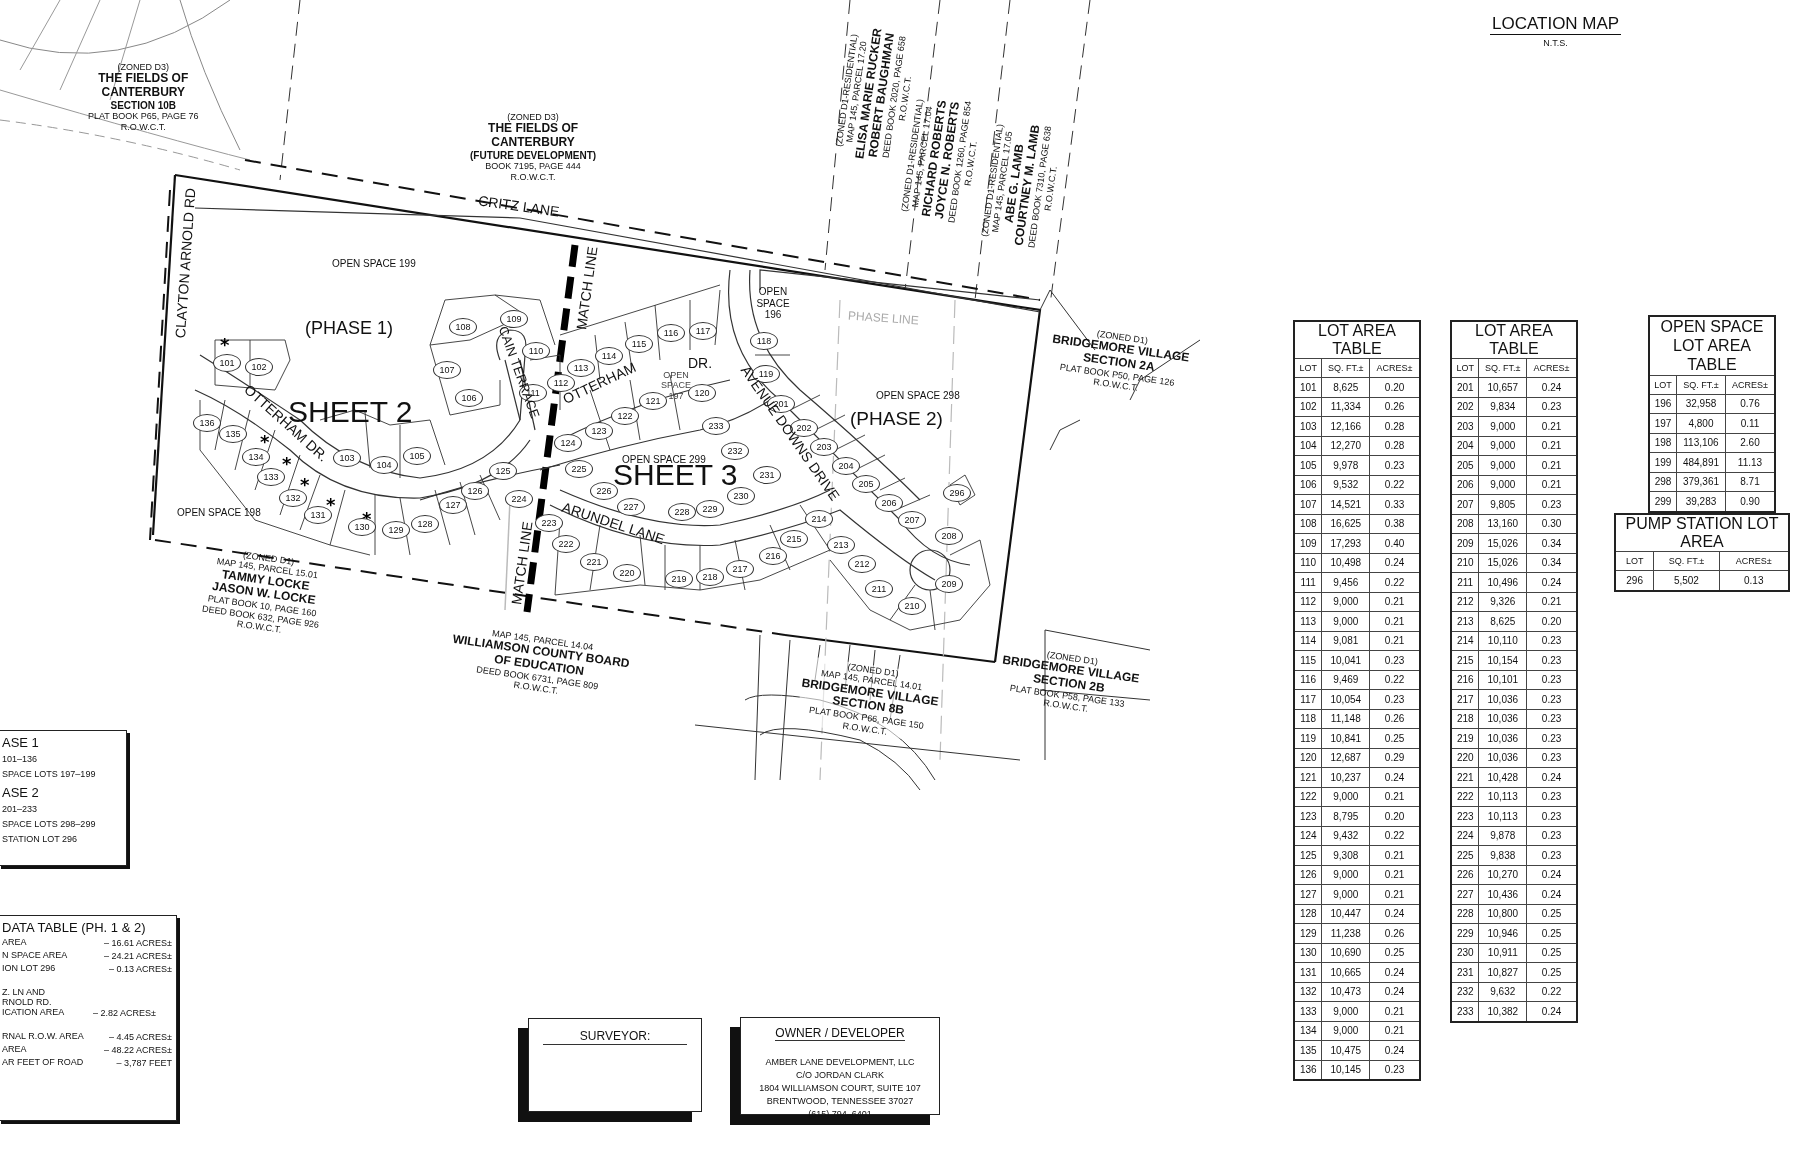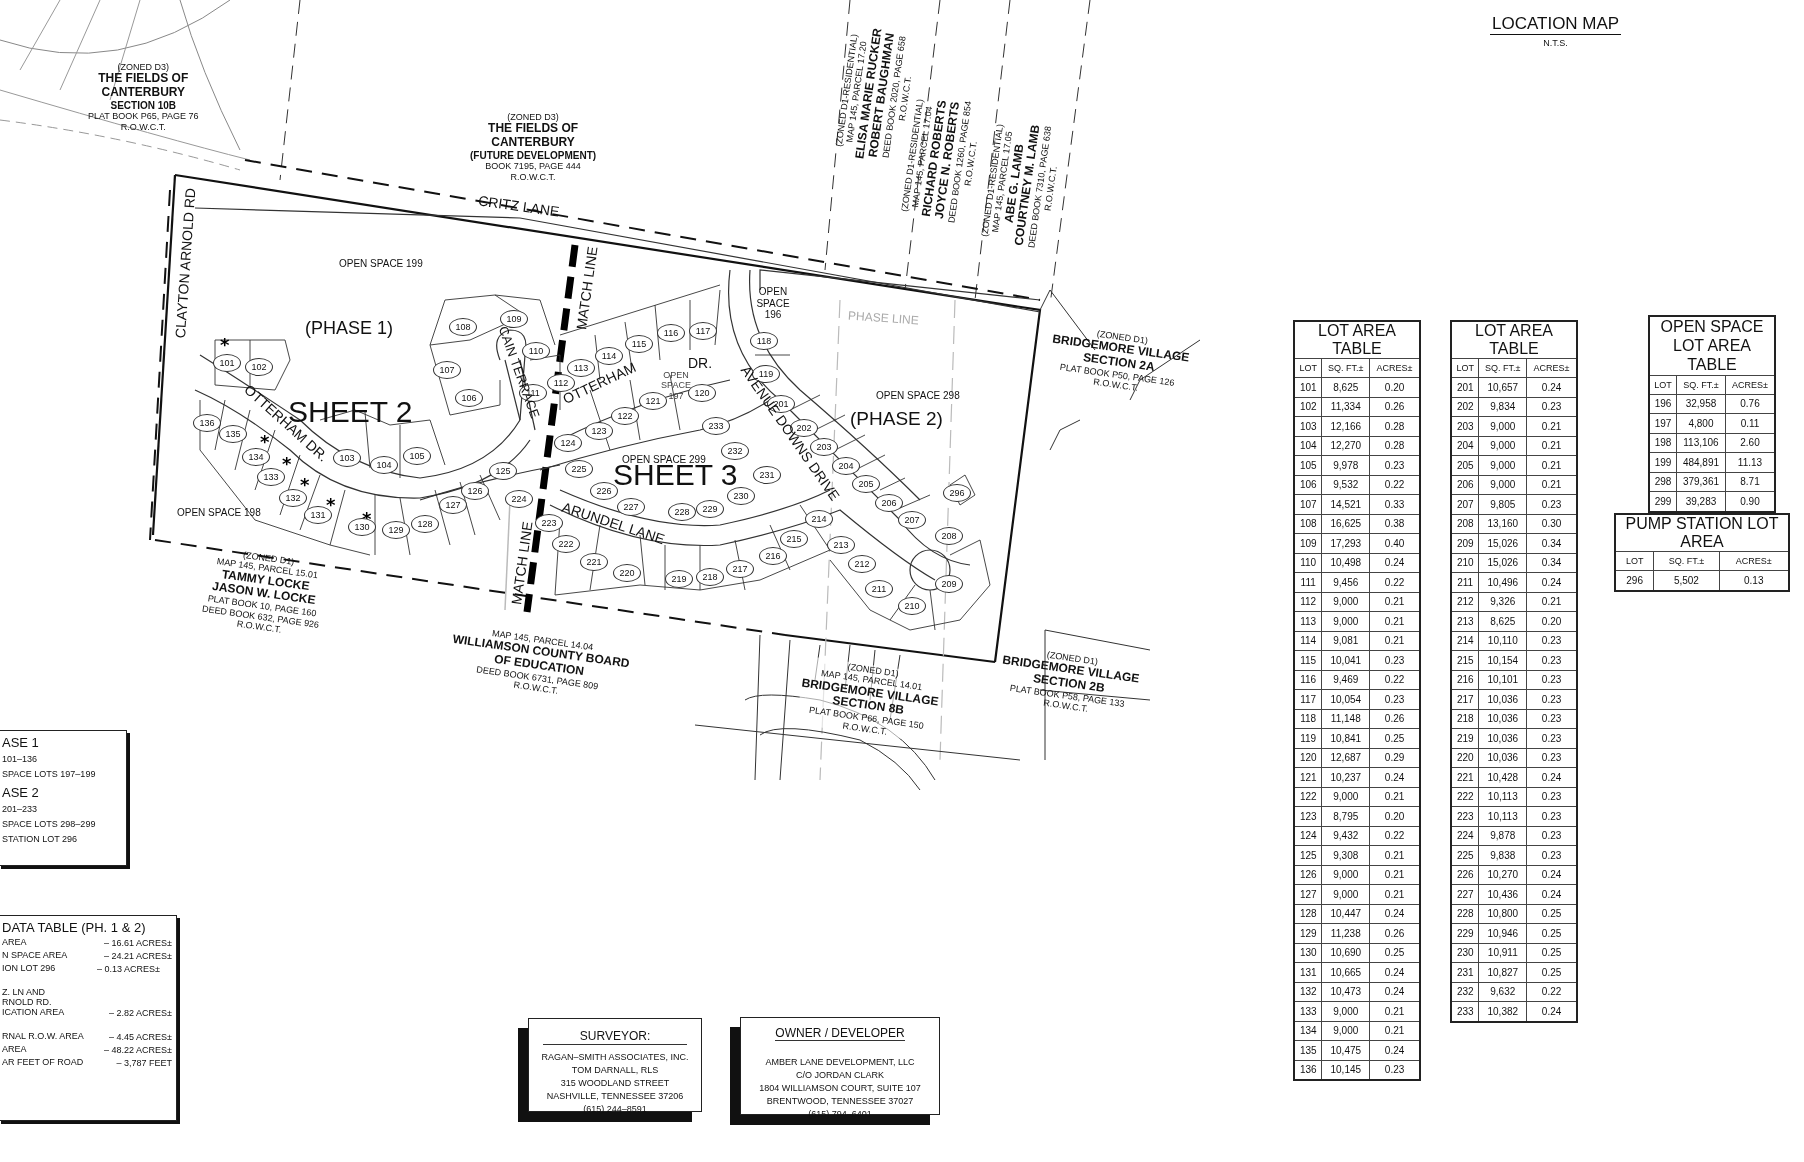--- a/index.html
+++ b/index.html
@@ -330,21 +330,21 @@
 
 <div class="lbl" style="left:545px;top:280px;font-size:14px;transform:rotate(-82deg);">MATCH LINE</div>
 <div class="lbl" style="left:480px;top:555px;font-size:14px;transform:rotate(-82deg);">MATCH LINE</div>
 <div class="lbl" style="left:848px;top:312px;font-size:12px;color:#aaa;transform:rotate(4deg);">PHASE LINE</div>
 
 <div class="lbl" style="left:305px;top:318px;font-size:18px;">(PHASE 1)</div>
 <div class="lbl" style="left:850px;top:408px;font-size:19px;">(PHASE 2)</div>
 <div class="lbl" style="left:288px;top:395px;font-size:30px;">SHEET 2</div>
 <div class="lbl" style="left:613px;top:458px;font-size:30px;">SHEET 3</div>
 
-<div class="lbl" style="left:339px;top:258px;font-size:10px;">OPEN SPACE 199</div>
+<div class="lbl" style="left:332px;top:258px;font-size:10px;">OPEN SPACE 199</div>
 <div class="lbl" style="left:177px;top:507px;font-size:10px;">OPEN SPACE 198</div>
 <div class="lbl" style="left:876px;top:390px;font-size:10px;">OPEN SPACE 298</div>
 <div class="lbl" style="left:622px;top:454px;font-size:10px;">OPEN SPACE 299</div>
 <div class="lbl" style="left:752px;top:286px;font-size:10px;width:42px;white-space:normal;">OPEN SPACE 196</div>
 <div class="lbl" style="left:660px;top:370px;font-size:9px;width:32px;white-space:normal;color:#444;">OPEN SPACE 197</div>
 
 <div class="legend" style="left:-2px;top:730px;width:124px;height:132px;font-size:9px;padding:2px 0 0 3px;">
   <div style="font-size:13px;margin-top:2px;">ASE 1</div>
   <div style="margin-top:4px;">101–136</div>
   <div style="margin-top:5px;">SPACE LOTS 197–199</div>
@@ -358,25 +358,25 @@
   <div style="font-size:13px;">DATA TABLE (PH. 1 &amp; 2)</div>
   <div id="data-rows">
       <div style="display:flex;justify-content:space-between;padding-right:4px;margin-top:3px;align-items:flex-end;">
         <div style="white-space:pre;line-height:1.1;">AREA</div>
         <div>– 16.61 ACRES±</div>
       </div>
       <div style="display:flex;justify-content:space-between;padding-right:4px;margin-top:3px;align-items:flex-end;">
         <div style="white-space:pre;line-height:1.1;">N SPACE AREA</div>
         <div>– 24.21 ACRES±</div>
       </div>
-      <div style="display:flex;justify-content:space-between;padding-right:16px;margin-top:3px;align-items:flex-end;">
+      <div style="display:flex;justify-content:space-between;padding-right:4px;margin-top:3px;align-items:flex-end;">
         <div style="white-space:pre;line-height:1.1;">ION LOT 296</div>
         <div>– 0.13 ACRES±</div>
       </div>
-      <div style="display:flex;justify-content:space-between;padding-right:4px;margin-top:14px;align-items:flex-end;">
+      <div style="display:flex;justify-content:space-between;padding-right:20px;margin-top:14px;align-items:flex-end;">
         <div style="white-space:pre;line-height:1.1;">Z. LN AND
 RNOLD RD.
 ICATION AREA</div>
         <div>– 2.82 ACRES±</div>
       </div>
       <div style="display:flex;justify-content:space-between;padding-right:4px;margin-top:14px;align-items:flex-end;">
         <div style="white-space:pre;line-height:1.1;">RNAL R.O.W. AREA</div>
         <div>– 4.45 ACRES±</div>
       </div>
       <div style="display:flex;justify-content:space-between;padding-right:4px;margin-top:3px;align-items:flex-end;">
@@ -828,27 +828,20 @@
       <tr>
         <td>296</td>
         <td>5,502</td>
         <td>0.13</td>
       </tr>
     </tbody>
 </table>
 
 <div class="box" style="left:528px;top:1018px;width:172px;height:92px;text-align:center;font-size:9px;">
   <div style="font-size:12px;margin:10px 14px 6px;border-bottom:1.5px solid #333;padding-bottom:1px;">SURVEYOR:</div>
-  <div id="surveyor-lines">
-      <div style="line-height:13px;">RAGAN–SMITH ASSOCIATES, INC.</div>
-      <div style="line-height:13px;">TOM DARNALL, RLS</div>
-      <div style="line-height:13px;">315 WOODLAND STREET</div>
-      <div style="line-height:13px;">NASHVILLE, TENNESSEE 37206</div>
-      <div style="line-height:13px;">(615) 244–8591</div>
-    </div>
 </div>
 <div class="box" style="left:740px;top:1017px;width:198px;height:96px;text-align:center;font-size:9px;">
   <div style="font-size:12px;margin:8px auto 15px;display:inline-block;border-bottom:1.5px solid #333;">OWNER / DEVELOPER</div>
   <div id="owner-lines">
       <div style="line-height:13px;">AMBER LANE DEVELOPMENT, LLC</div>
       <div style="line-height:13px;">C/O JORDAN CLARK</div>
       <div style="line-height:13px;">1804 WILLIAMSON COURT, SUITE 107</div>
       <div style="line-height:13px;">BRENTWOOD, TENNESSEE 37027</div>
       <div style="line-height:13px;">(615) 794–6401</div>
     </div>

